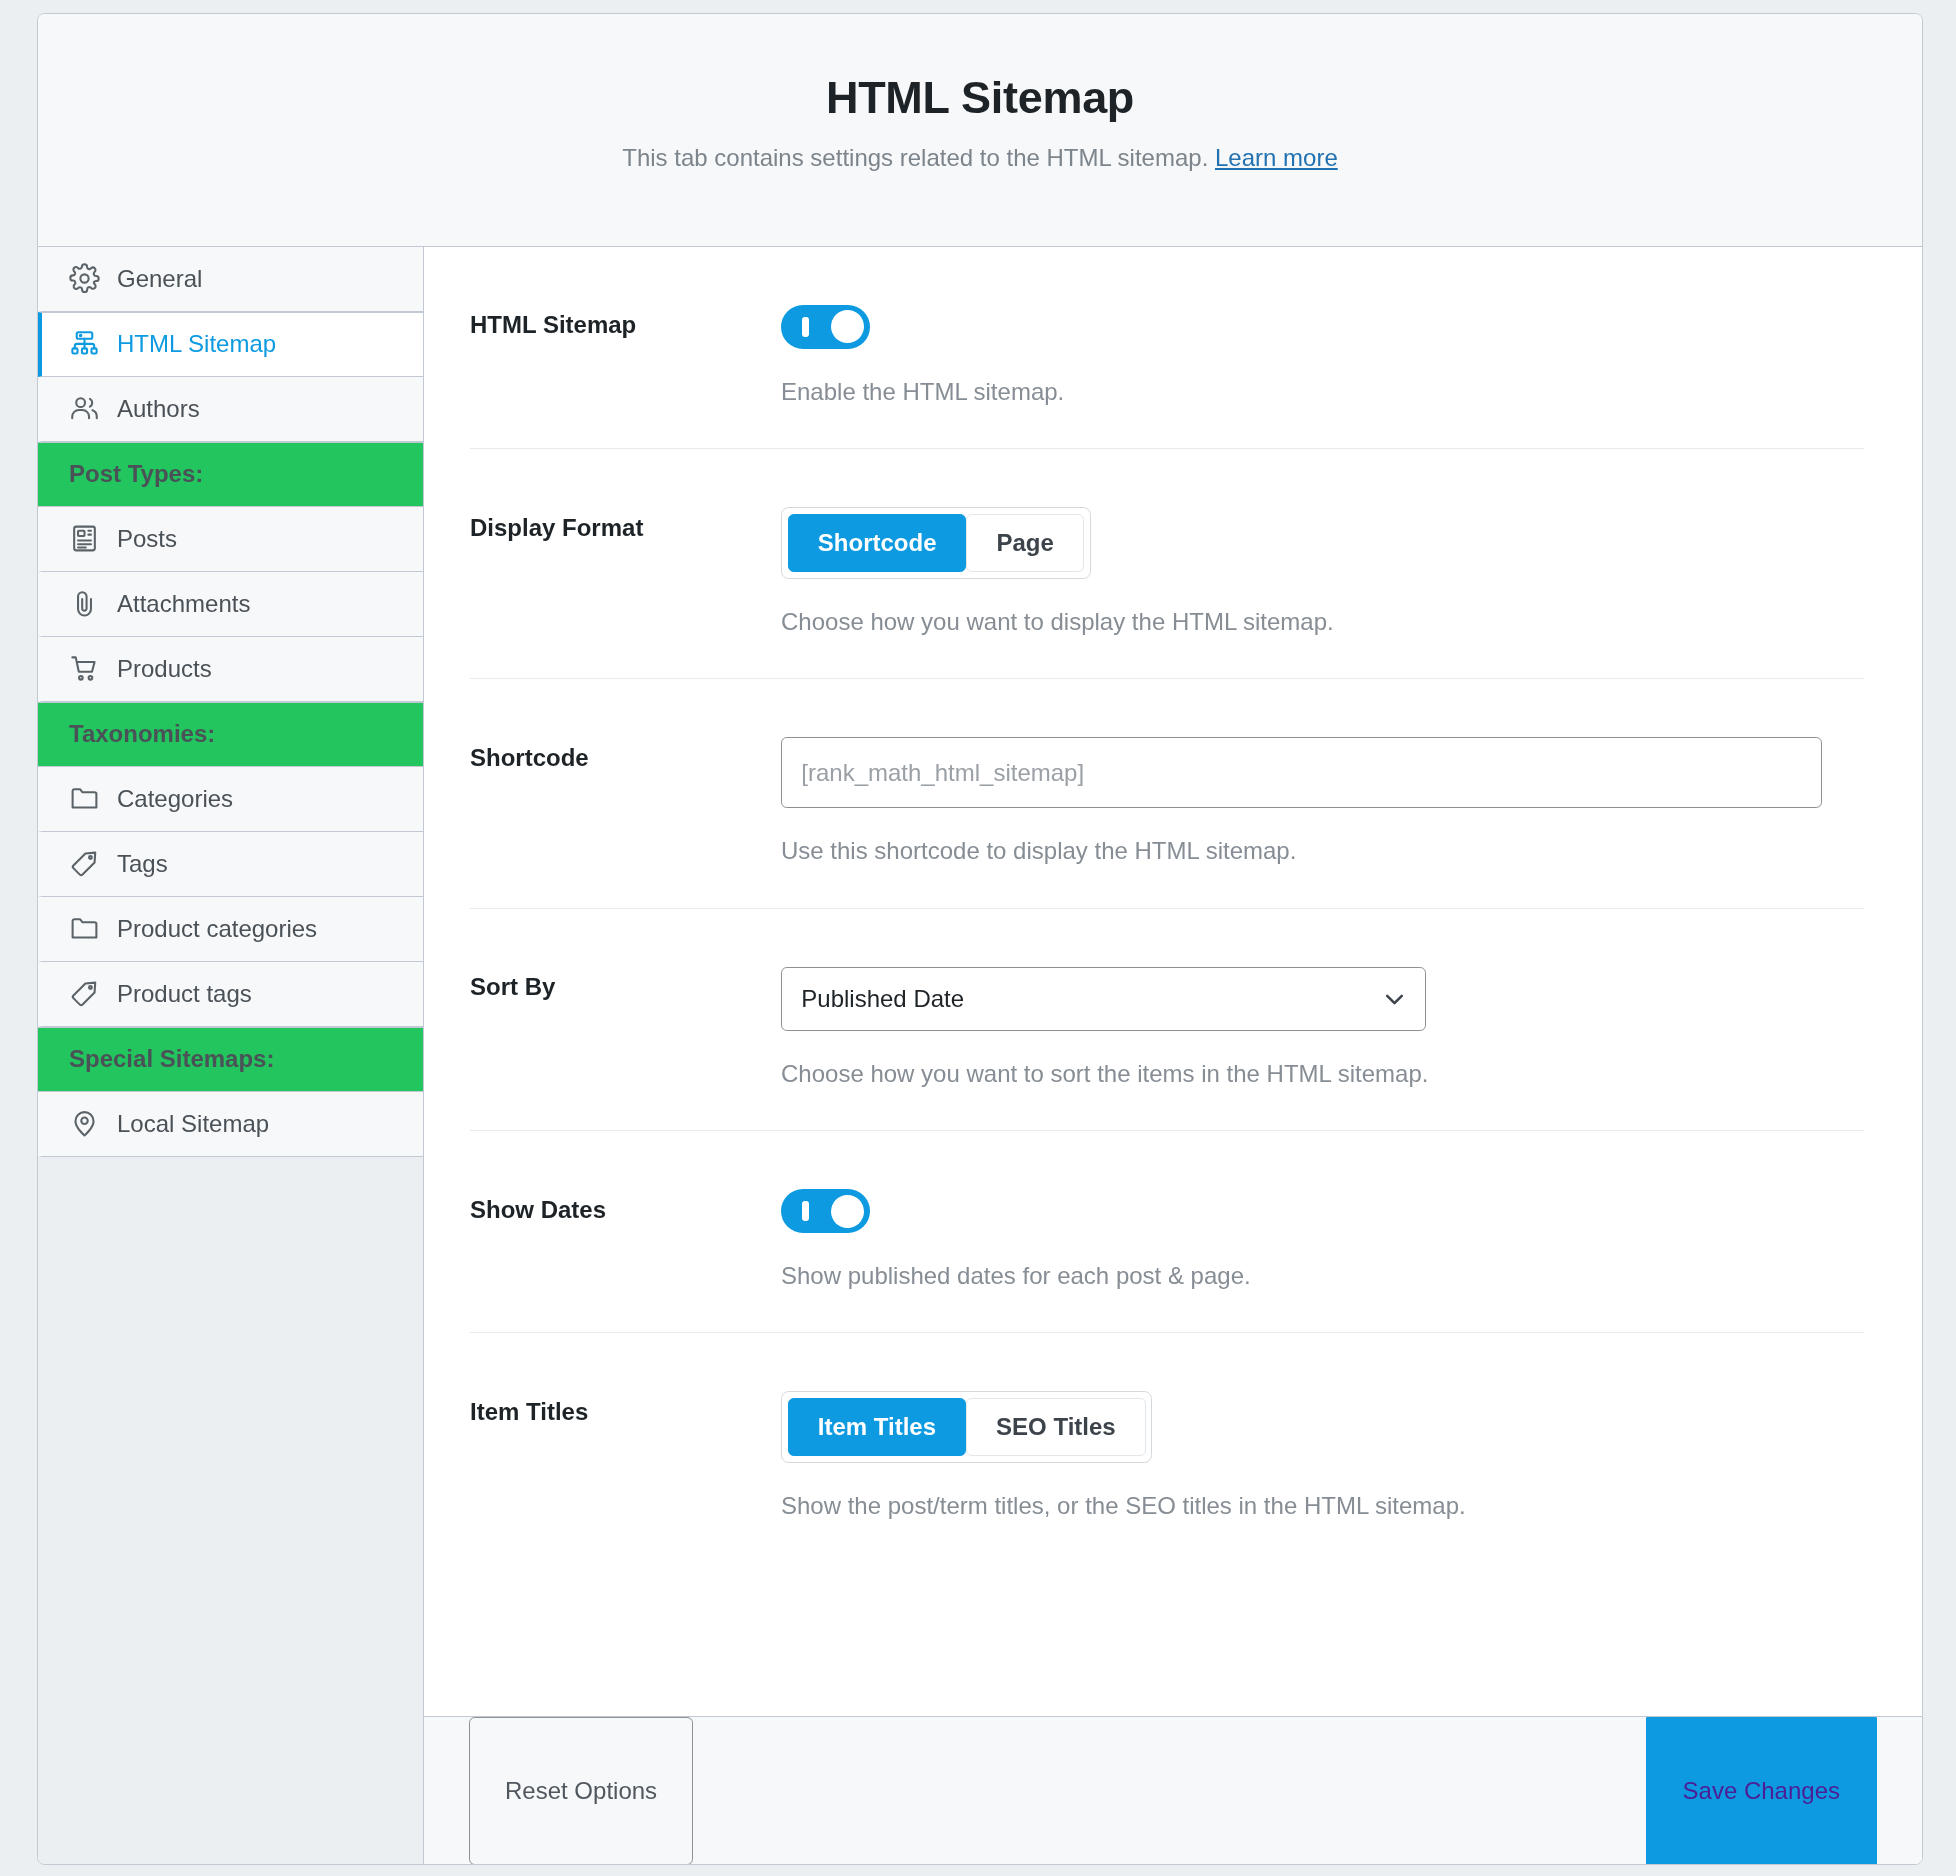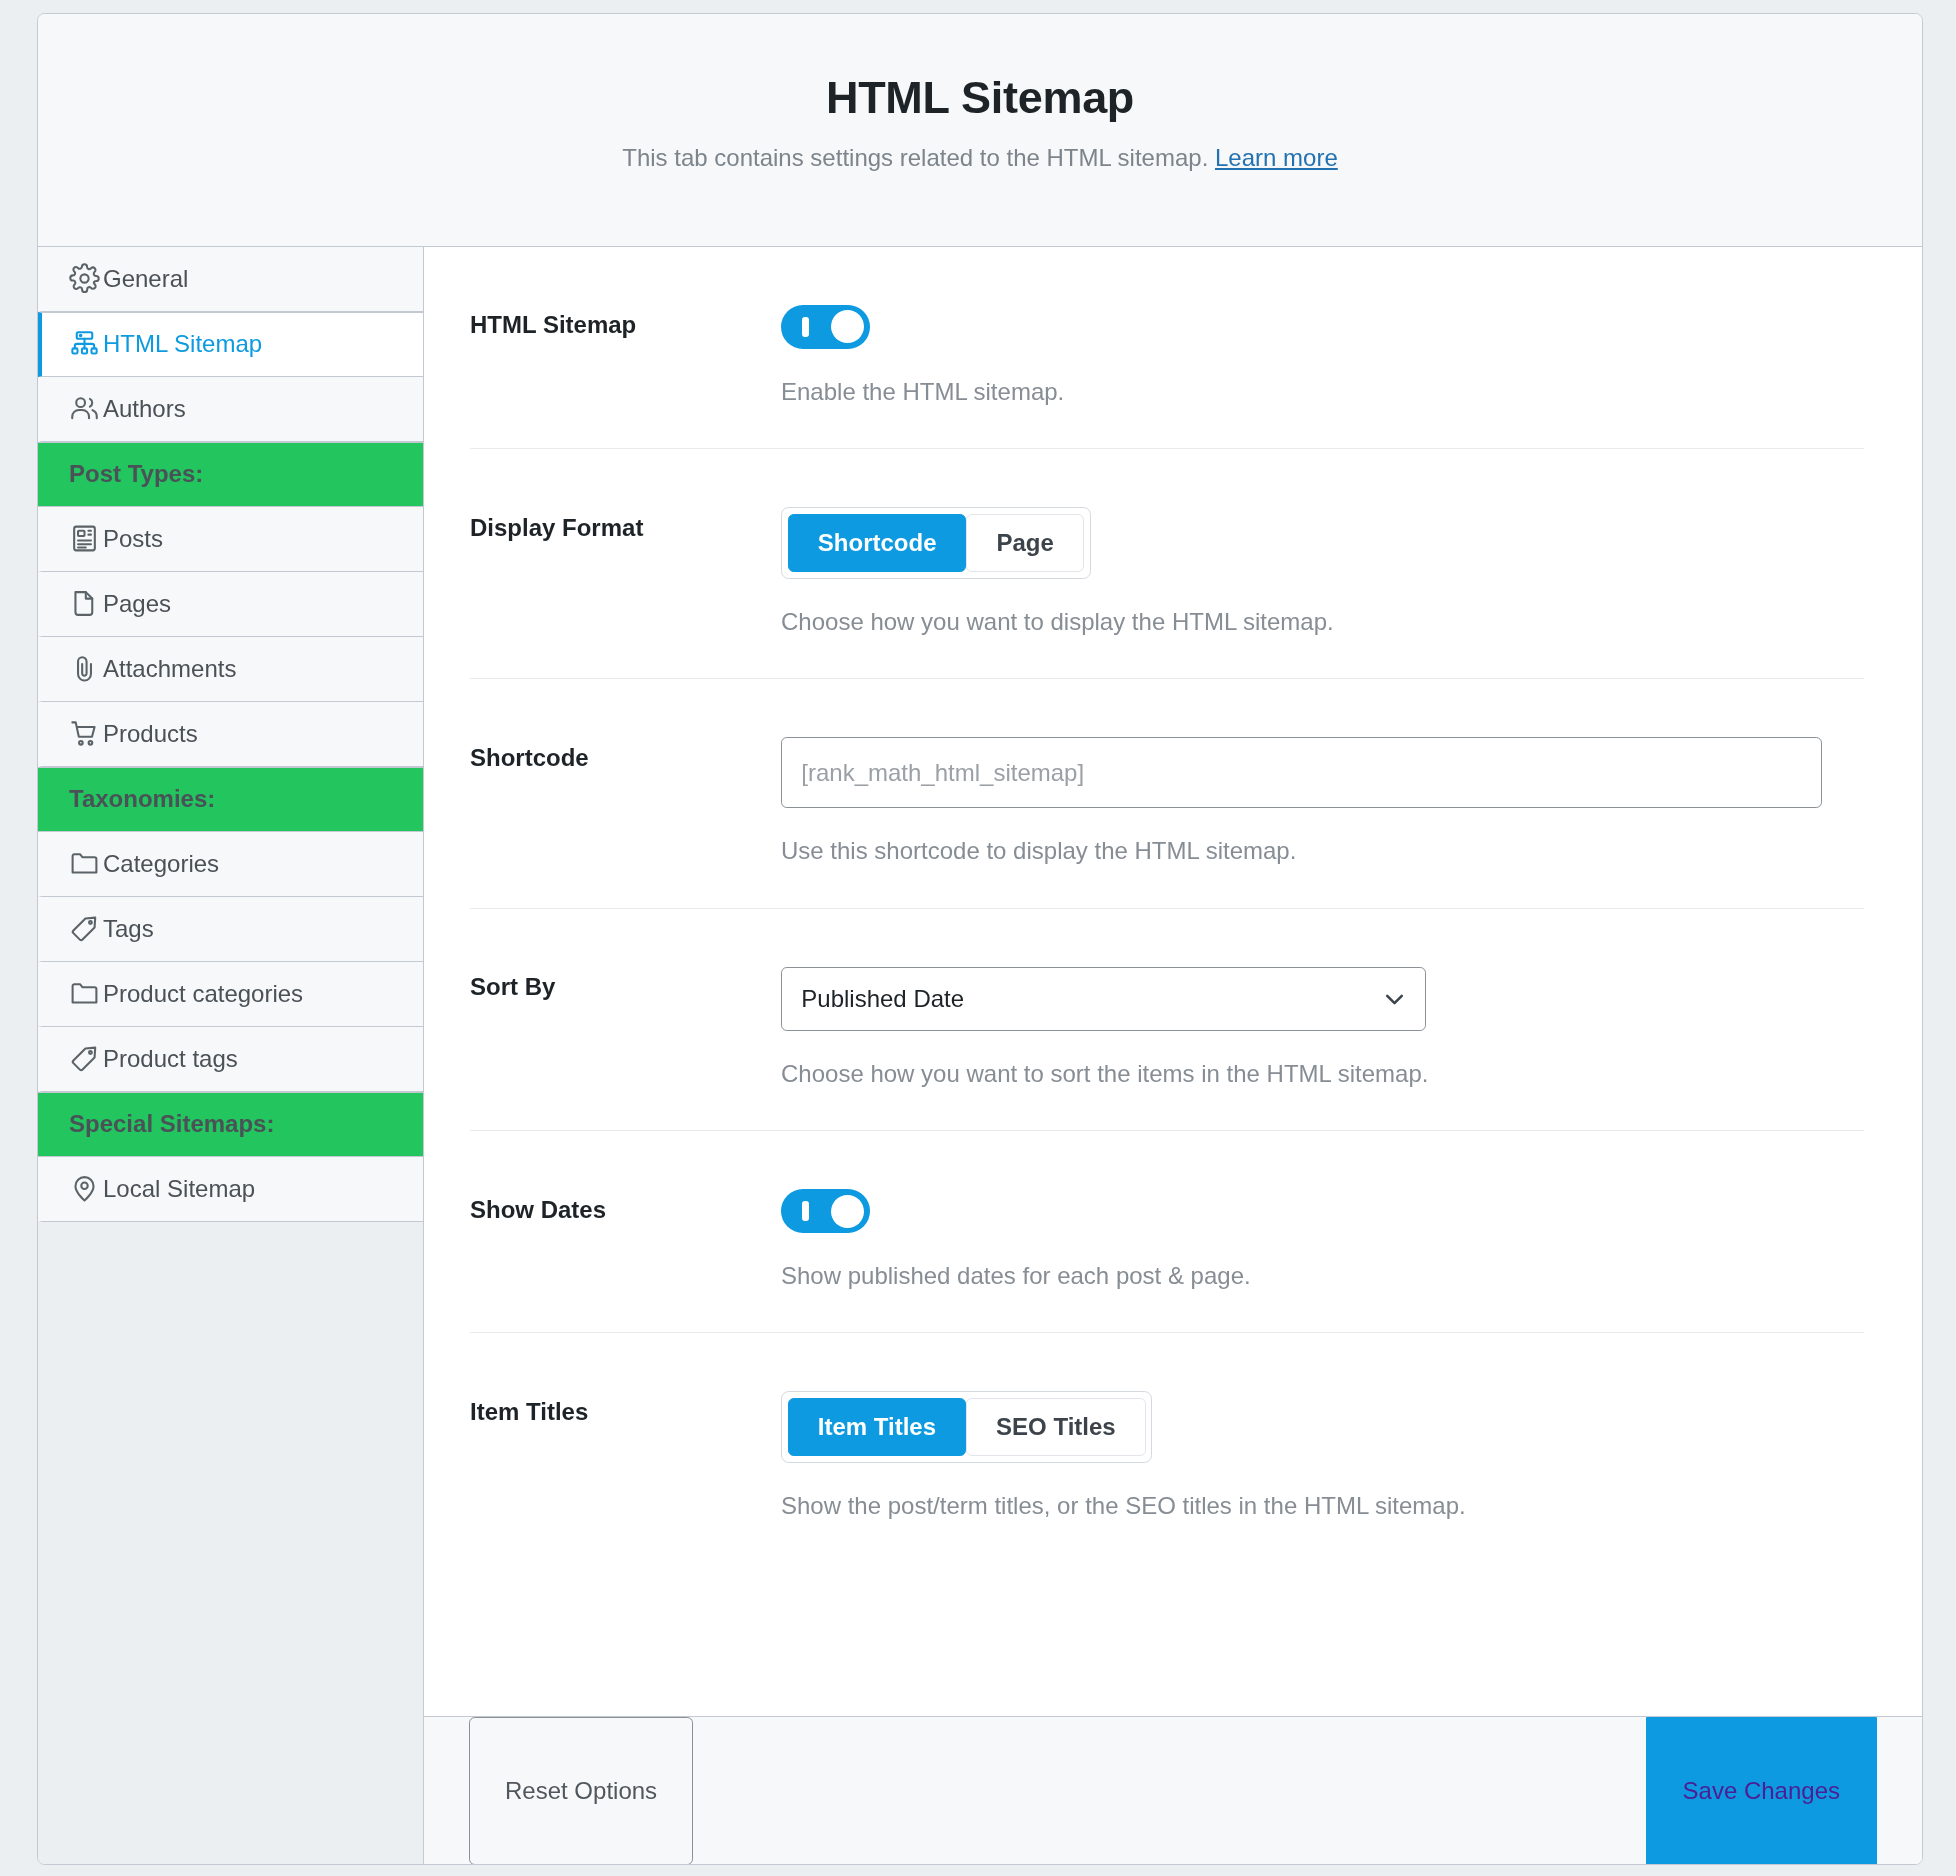--- a/index.html
+++ b/index.html
@@ -65,21 +65,21 @@
   .sidebar {
     width: 386px;
     flex: 0 0 386px;
     background: #eceff1;
     border-right: 1px solid #c3c9d2;
     padding-top: 0;
   }
   .nav-item {
     display: flex;
     align-items: center;
-    gap: 2px;
+    gap: 16px;
     height: 65px;
     padding-left: 26px;
     background: #f7f8f9;
     border-bottom: 1px solid #c3c9d2;
     border-left: 4.8px solid transparent;
     color: #4a5157;
     font-size: 24px;
     cursor: pointer;
   }
   .nav-item .nav-label { line-height: 1; }
@@ -327,29 +327,20 @@
         <span class="icon">
           <svg viewBox="0 0 24 24">
               <rect x="4" y="2.8" width="16" height="18.4" rx="1.6"></rect>
               <rect x="7" y="6" width="5" height="4" rx="0.6"></rect>
               <path d="M15 6h2M15 9h2M7 13.5h10M7 16.5h10M7 19h6"></path>
             </svg>
         </span>
         <span class="nav-label">Posts</span>
       </div>
 
-      <div class="nav-item">
-        <span class="icon">
-          <svg viewBox="0 0 24 24">
-              <path d="M5 3.2h8l5 5v10.6a2 2 0 01-2 2H7a2 2 0 01-2-2V5.2a2 2 0 010 0z"></path>
-              <path d="M13 3.2v5h5"></path>
-            </svg>
-        </span>
-        <span class="nav-label">Pages</span>
-      </div>
 
       <div class="nav-item">
         <span class="icon">
           <svg viewBox="0 0 24 24">
               <path d="M17 8.5v7.8a5 5 0 11-10 0V6.6a3.3 3.3 0 116.6 0v9.3a1.7 1.7 0 11-3.4 0V8.5"></path>
             </svg>
         </span>
         <span class="nav-label">Attachments</span>
       </div>
 

